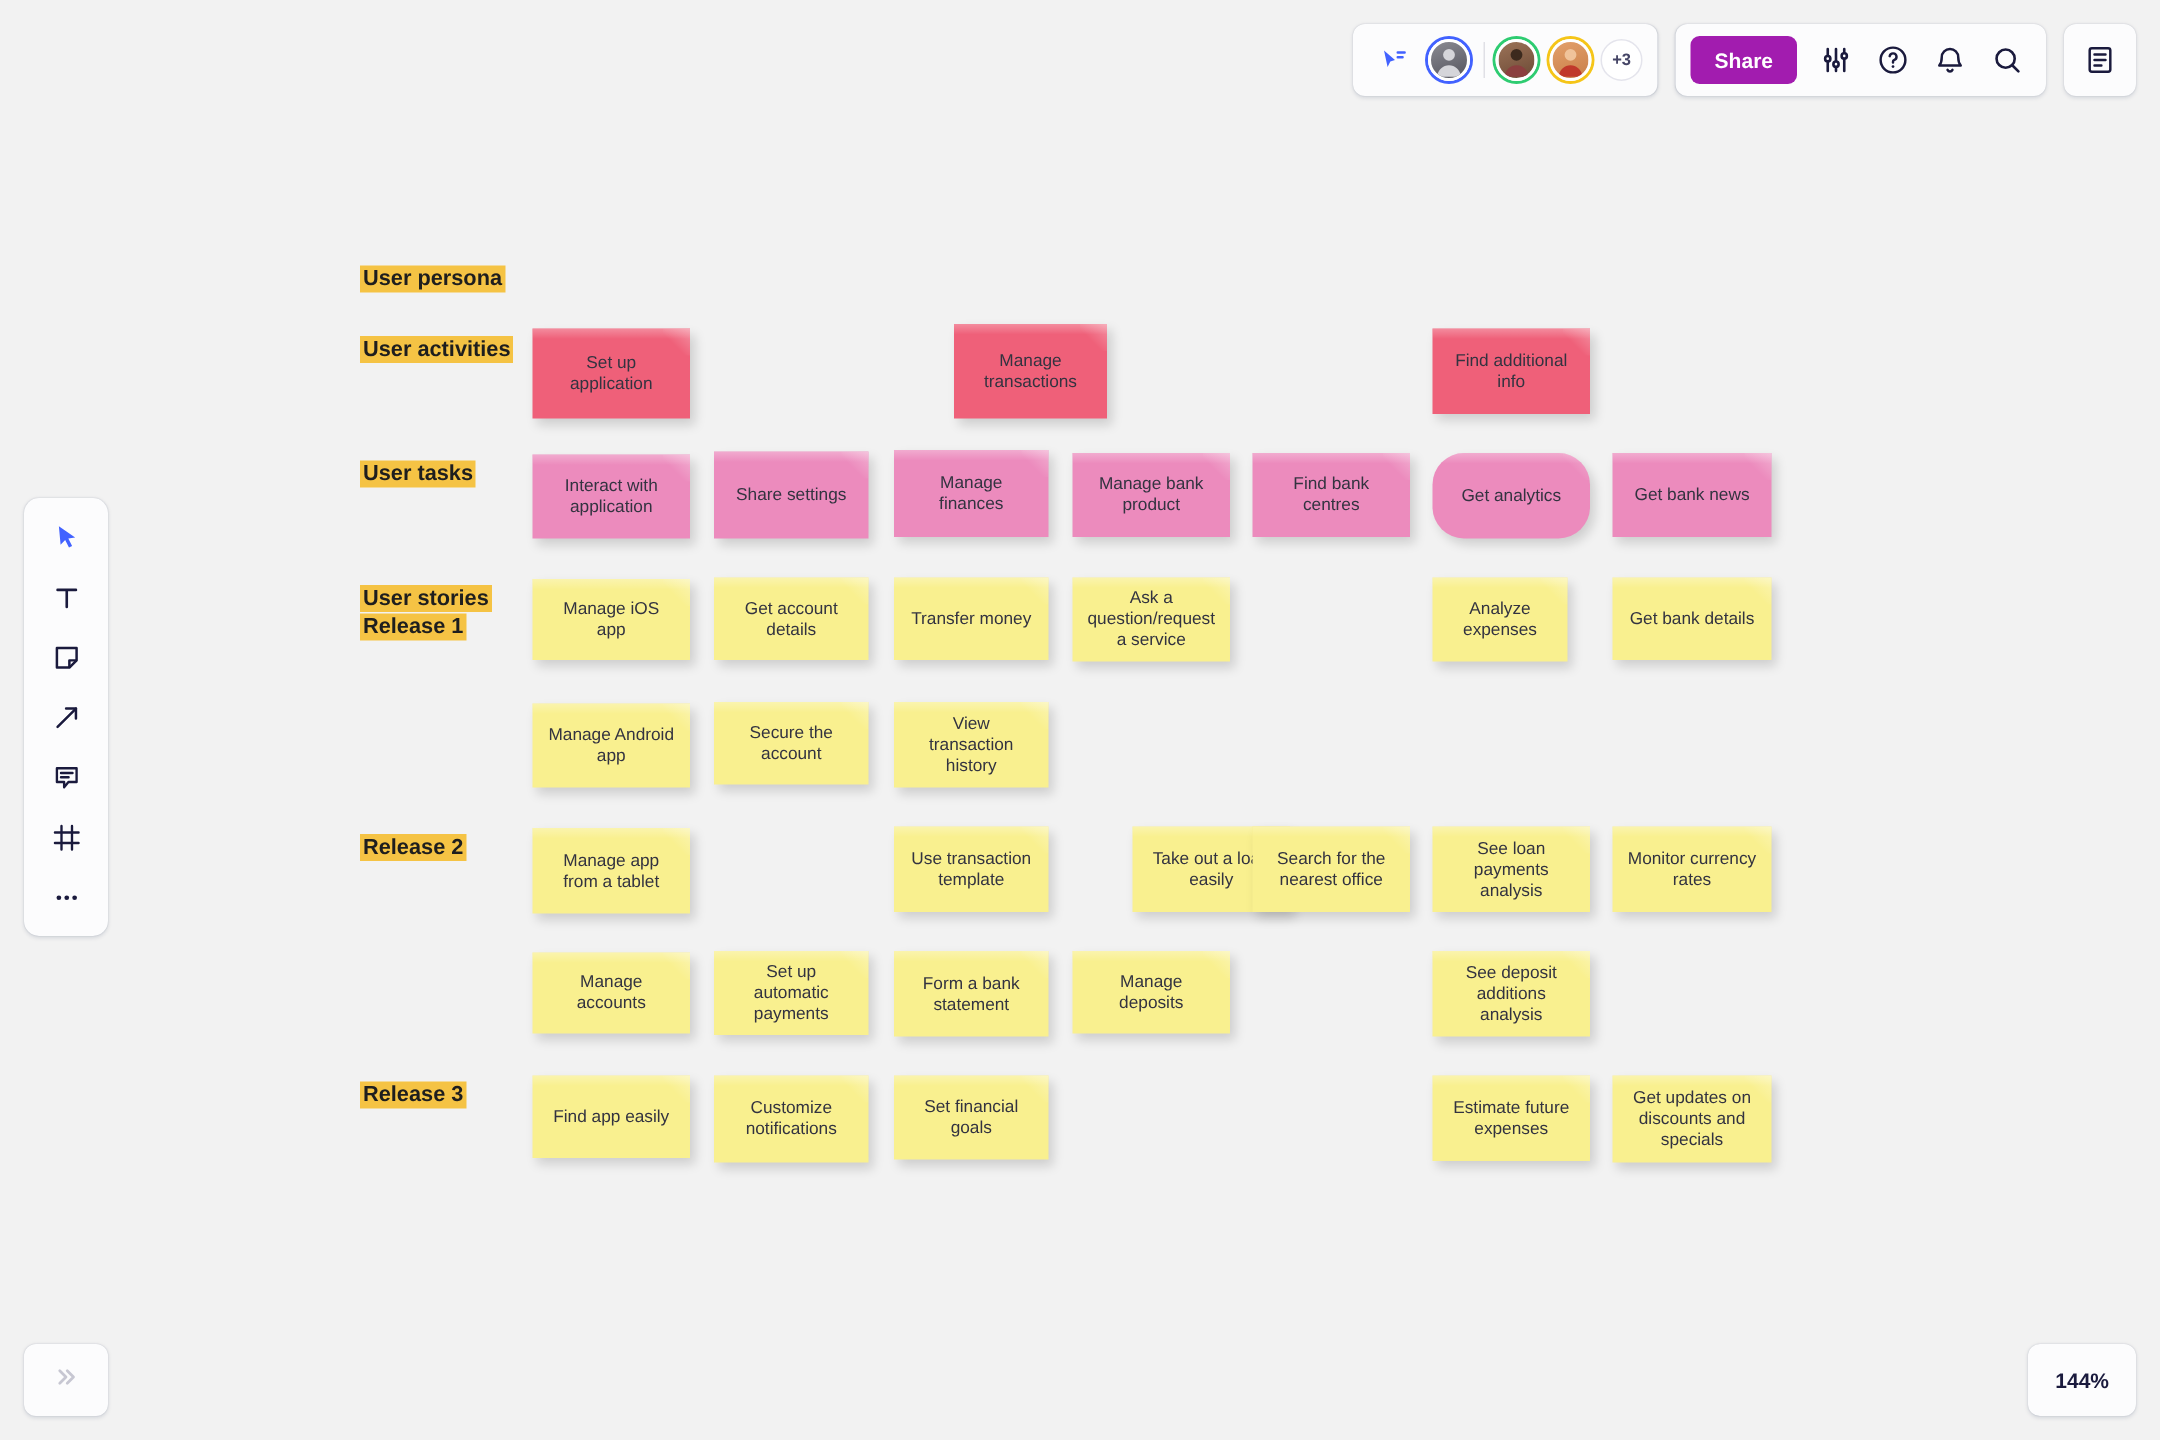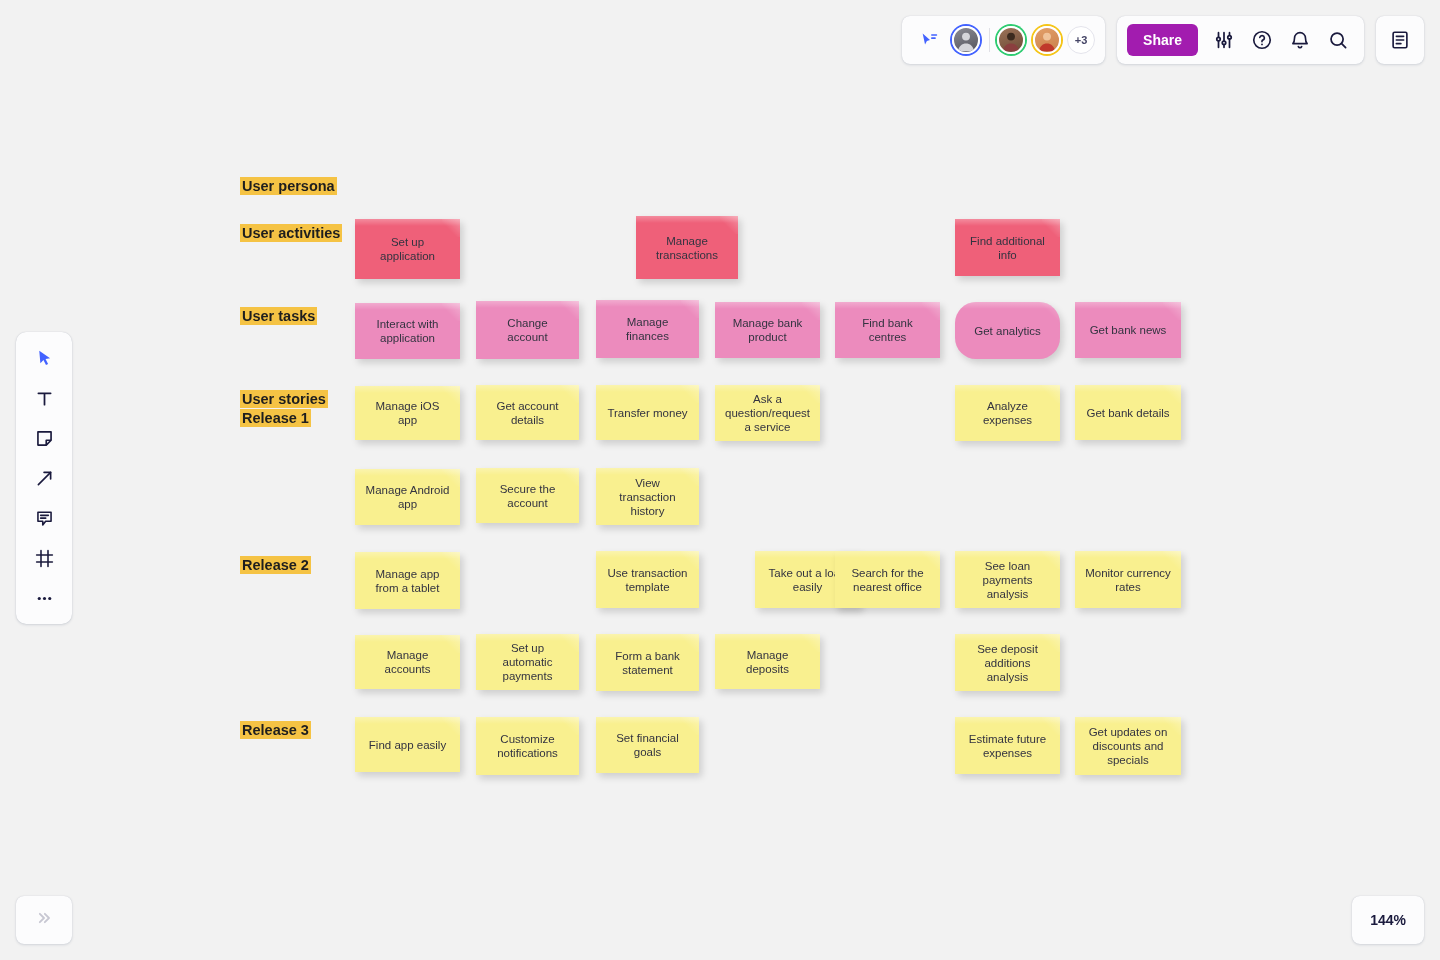--- a/index.html
+++ b/index.html
@@ -272,21 +272,21 @@
       <div class="note red" style="left: 596px; top: 216px; width: 102px; height: 63px; margin-left: 40px;">
         <span>Manage transactions</span>
       </div>
       <div class="note red" style="left: 955px; top: 219px; width: 105px; height: 57px;">
         <span>Find additional info</span>
       </div>
       <div class="note pink" style="left: 355px; top: 303px; width: 105px; height: 56px;">
         <span>Interact with application</span>
       </div>
       <div class="note pink" style="left: 476px; top: 301px; width: 103px; height: 58px;">
-        <span>Change account</span>
+        <span>Share settings</span>
       </div>
       <div class="note pink" style="left: 596px; top: 300px; width: 103px; height: 58px;">
         <span>Manage finances</span>
       </div>
       <div class="note pink" style="left: 715px; top: 302px; width: 105px; height: 56px;">
         <span>Manage bank product</span>
       </div>
       <div class="note pink" style="left: 835px; top: 302px; width: 105px; height: 56px;">
         <span>Find bank centres</span>
       </div>
@@ -301,21 +301,21 @@
       </div>
       <div class="note yellow" style="left: 476px; top: 385px; width: 103px; height: 55px;">
         <span>Get account details</span>
       </div>
       <div class="note yellow" style="left: 596px; top: 385px; width: 103px; height: 55px;">
         <span>Transfer money</span>
       </div>
       <div class="note yellow" style="left: 715px; top: 385px; width: 105px; height: 56px;">
         <span>Ask a question/request a service</span>
       </div>
-      <div class="note yellow" style="left: 955px; top: 385px; width: 105px; height: 56px;">
+      <div class="note yellow" style="left: 955px; top: 385px; width: 90px; height: 56px;">
         <span>Analyze expenses</span>
       </div>
       <div class="note yellow" style="left: 1075px; top: 385px; width: 106px; height: 55px;">
         <span>Get bank details</span>
       </div>
       <div class="note yellow" style="left: 355px; top: 469px; width: 105px; height: 56px;">
         <span>Manage Android app</span>
       </div>
       <div class="note yellow" style="left: 596px; top: 468px; width: 103px; height: 57px;">
         <span>View transaction history</span>

